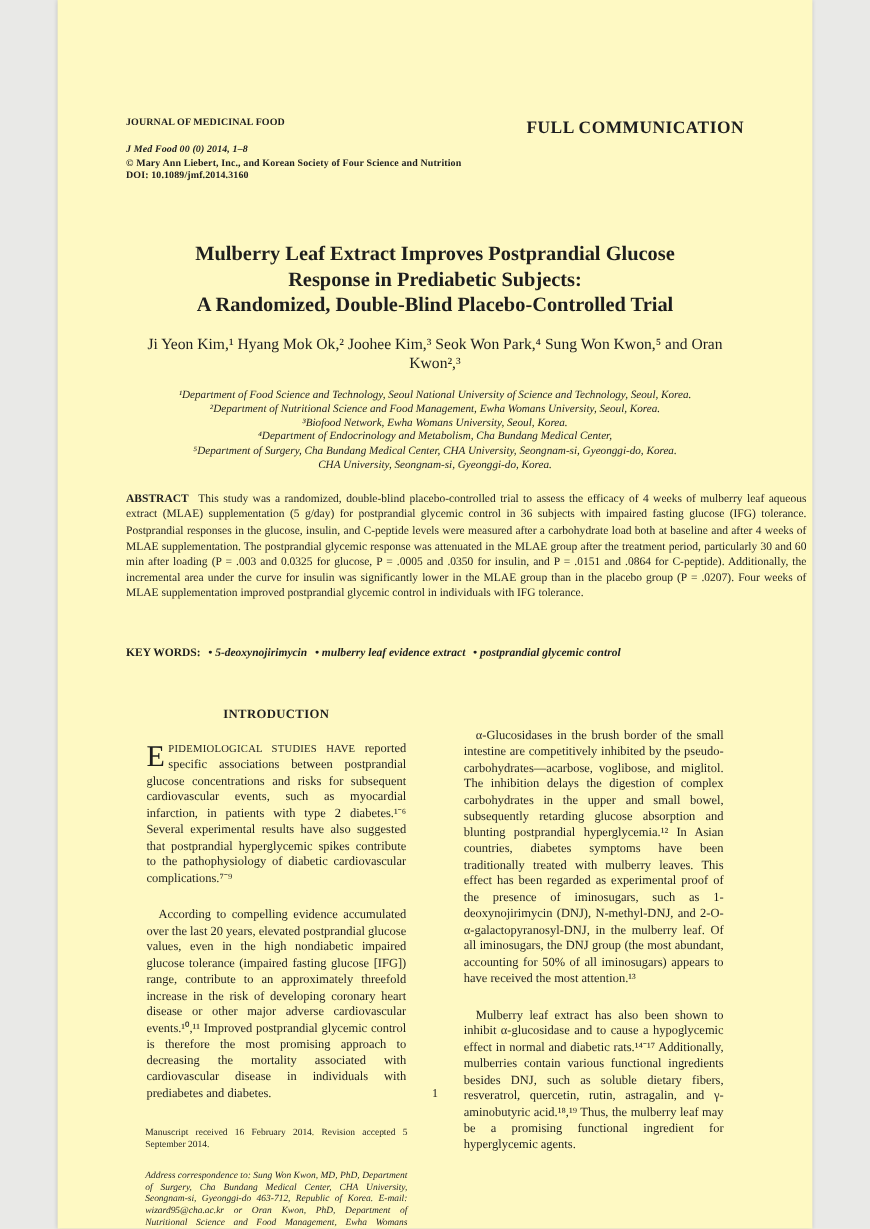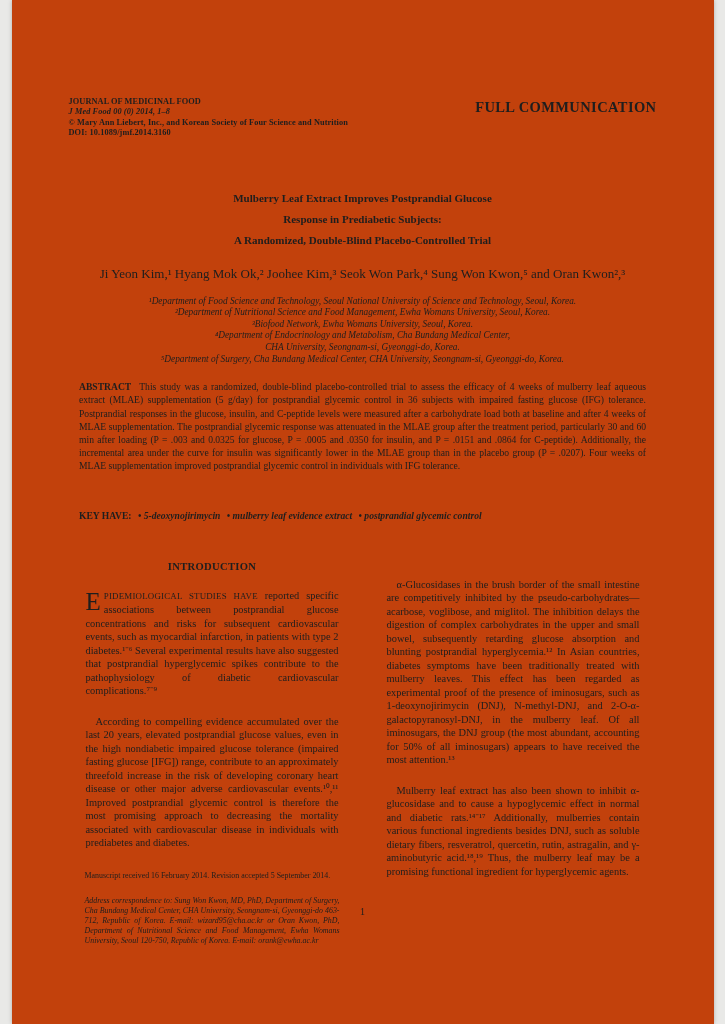--- a/index.html
+++ b/index.html
@@ -1,35 +1,35 @@
 <!DOCTYPE html>
 <html><head>
 <meta charset="utf-8">
 <style>
   html,body { margin:0; padding:0; background:#e9e9e7; }
   .page {
     position:relative;
-    width:702px; height:1024px;
+    width:629px; height:1024px;
     margin:0 auto;
-    background:#c2410c;
+    background:#fef9c3;
     color:#1e1e1e;
     font-family:"Liberation Serif", serif;
     overflow:hidden;
     box-shadow:0 0 4px rgba(0,0,0,.25);
   }
   .inner { padding:97px 57px 0 57px; }
 
   
   .masthead { display:flex; justify-content:space-between; align-items:flex-start; }
   .journal-meta { font-size:8.3px; line-height:10.4px; font-weight:bold; letter-spacing:.1px; }
-  .jm-italic { font-style:italic; }
+  .jm-italic { font-style:italic;margin-top:13px; }
   .article-type { font-size:14.5px; font-weight:bold; letter-spacing:.4px; padding-top:2px; }
 
   
-  .title { margin:49px 0 0 0; text-align:center; font-size:11px; line-height:21px; font-weight:bold; }
+  .title { margin:49px 0 0 0; text-align:center; font-size:17px; line-height:21px; font-weight:bold; }
   .t-line { display:block; }
 
   
   .authors { margin-top:15px; text-align:center; font-size:13px; }
 
   
   .affiliations { margin-top:14px; text-align:center; font-style:italic; font-size:9.3px; line-height:11.6px; }
 
   
   .abstract {
@@ -85,30 +85,30 @@
       <span class="t-line">A Randomized, Double-Blind Placebo-Controlled Trial</span>
     </h1>
 
     <div class="authors">Ji Yeon Kim,¹ Hyang Mok Ok,² Joohee Kim,³ Seok Won Park,⁴ Sung Won Kwon,⁵ and Oran Kwon²,³</div>
 
     <div class="affiliations">
       <div>¹Department of Food Science and Technology, Seoul National University of Science and Technology, Seoul, Korea.</div>
       <div>²Department of Nutritional Science and Food Management, Ewha Womans University, Seoul, Korea.</div>
       <div>³Biofood Network, Ewha Womans University, Seoul, Korea.</div>
       <div>⁴Department of Endocrinology and Metabolism, Cha Bundang Medical Center,</div>
+      <div>⁵Department of Surgery, Cha Bundang Medical Center, CHA University, Seongnam-si, Gyeonggi-do, Korea.</div>
       <div>CHA University, Seongnam-si, Gyeonggi-do, Korea.</div>
-      <div>⁵Department of Surgery, Cha Bundang Medical Center, CHA University, Seongnam-si, Gyeonggi-do, Korea.</div>
     </div>
 
     <p class="abstract">
       <span class="ab-label">ABSTRACT</span><span>This study was a randomized, double-blind placebo-controlled trial to assess the efficacy of 4 weeks of mulberry leaf aqueous extract (MLAE) supplementation (5 g/day) for postprandial glycemic control in 36 subjects with impaired fasting glucose (IFG) tolerance. Postprandial responses in the glucose, insulin, and C-peptide levels were measured after a carbohydrate load both at baseline and after 4 weeks of MLAE supplementation. The postprandial glycemic response was attenuated in the MLAE group after the treatment period, particularly 30 and 60 min after loading (P = .003 and 0.0325 for glucose, P = .0005 and .0350 for insulin, and P = .0151 and .0864 for C-peptide). Additionally, the incremental area under the curve for insulin was significantly lower in the MLAE group than in the placebo group (P = .0207). Four weeks of MLAE supplementation improved postprandial glycemic control in individuals with IFG tolerance.</span>
     </p>
 
     <p class="keywords">
-      <span class="kw-label">KEY HAVE:</span>
+      <span class="kw-label">KEY WORDS:</span>
       <span class="kw-item">• 5-deoxynojirimycin</span>
       <span class="kw-item">• mulberry leaf evidence extract</span>
       <span class="kw-item">• postprandial glycemic control</span>
     </p>
 
     <div class="columns">
       <div class="col">
         <h2 class="section-heading">INTRODUCTION</h2>
         <p class="body-p"><span class="dropcap">E</span><span class="smallcaps">PIDEMIOLOGICAL STUDIES HAVE</span><span> reported specific associations between postprandial glucose concentrations and risks for subsequent cardiovascular events, such as myocardial infarction, in patients with type 2 diabetes.¹⁻⁶ Several experimental results have also suggested that postprandial hyperglycemic spikes contribute to the pathophysiology of diabetic cardiovascular complications.⁷⁻⁹</span></p>
         <p class="body-p indent">According to compelling evidence accumulated over the last 20 years, elevated postprandial glucose values, even in the high nondiabetic impaired glucose tolerance (impaired fasting glucose [IFG]) range, contribute to an approximately threefold increase in the risk of developing coronary heart disease or other major adverse cardiovascular events.¹⁰,¹¹ Improved postprandial glycemic control is therefore the most promising approach to decreasing the mortality associated with cardiovascular disease in individuals with prediabetes and diabetes.</p>

